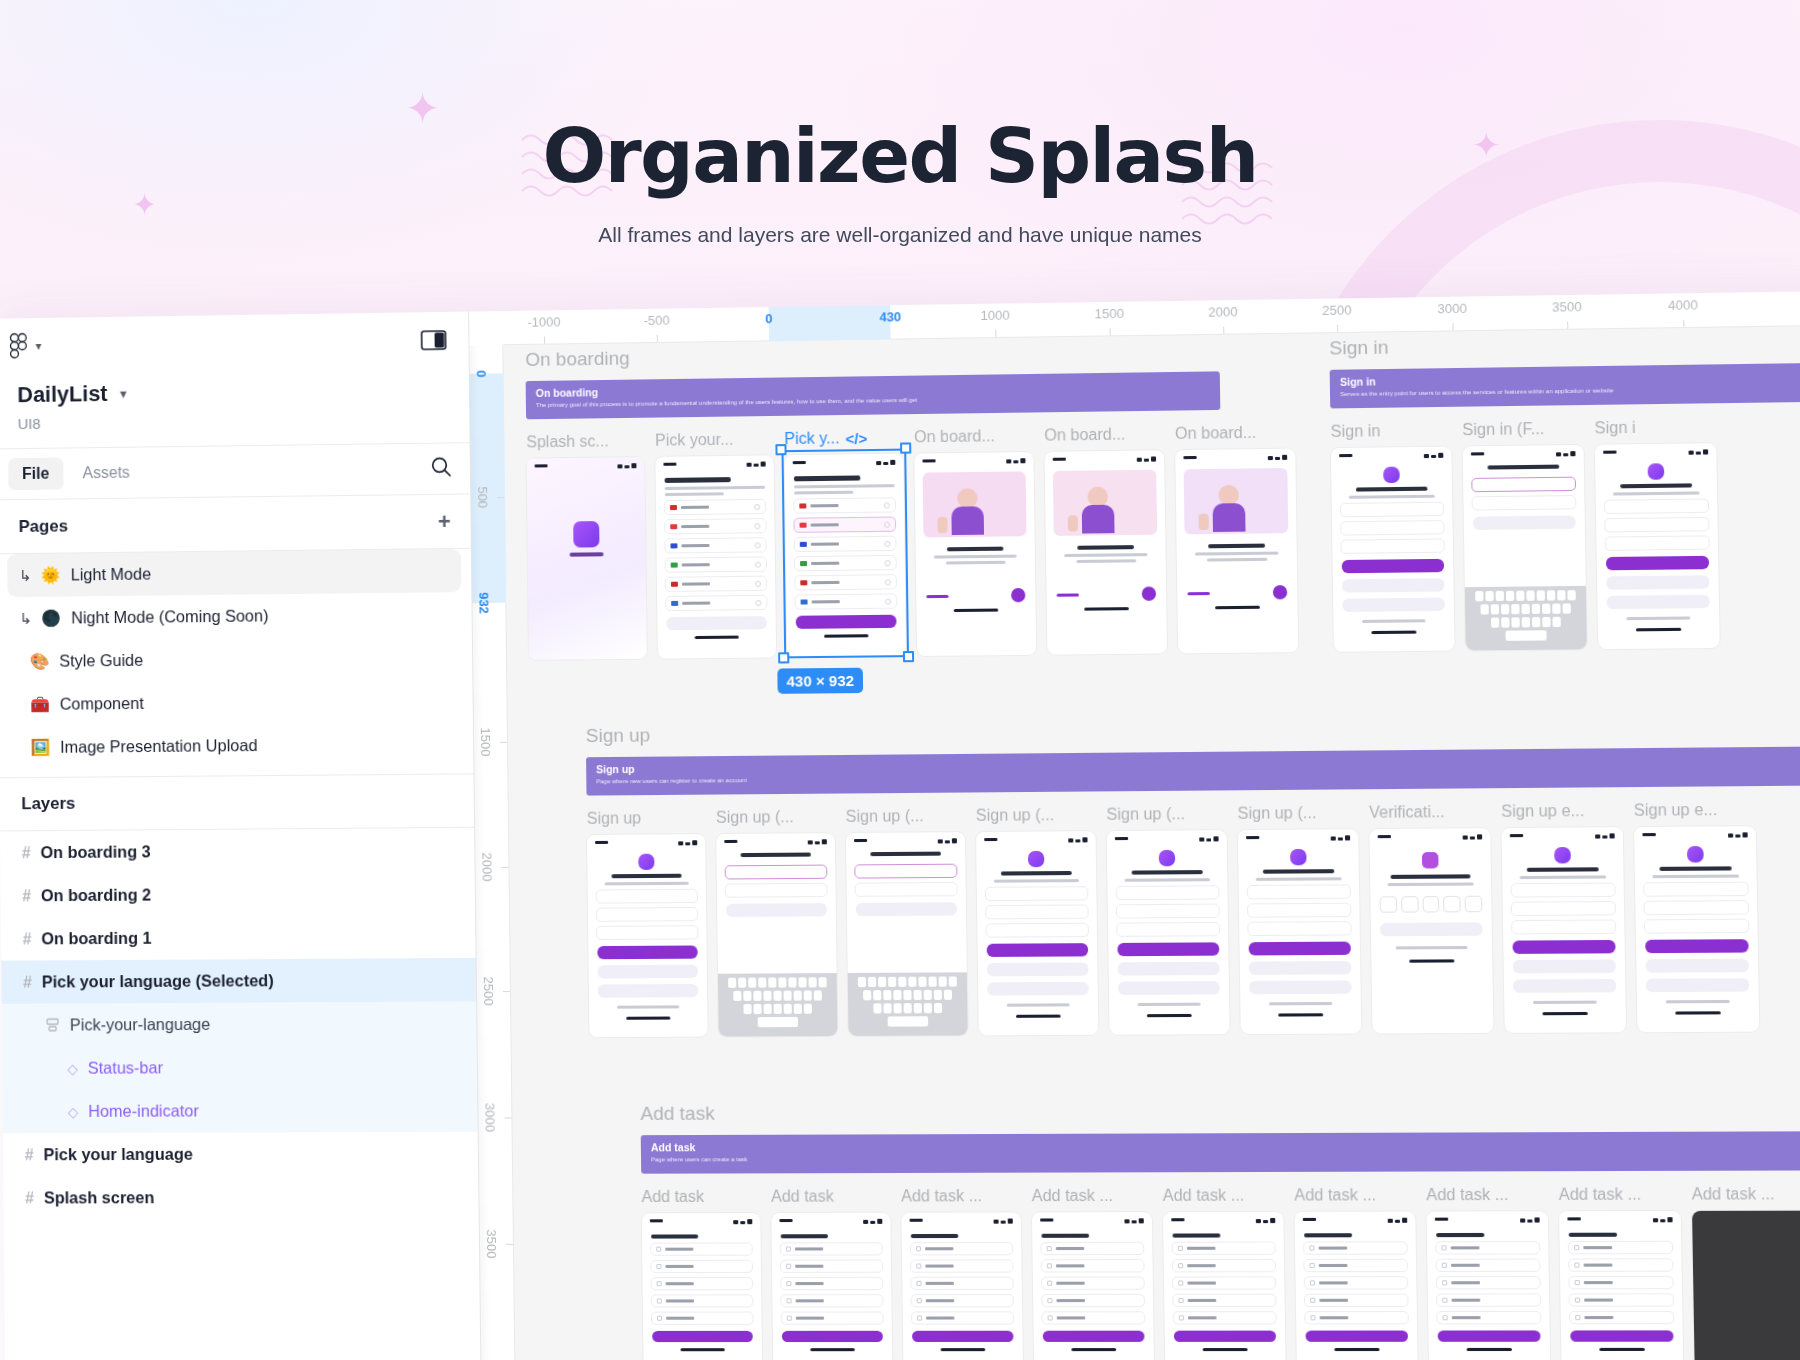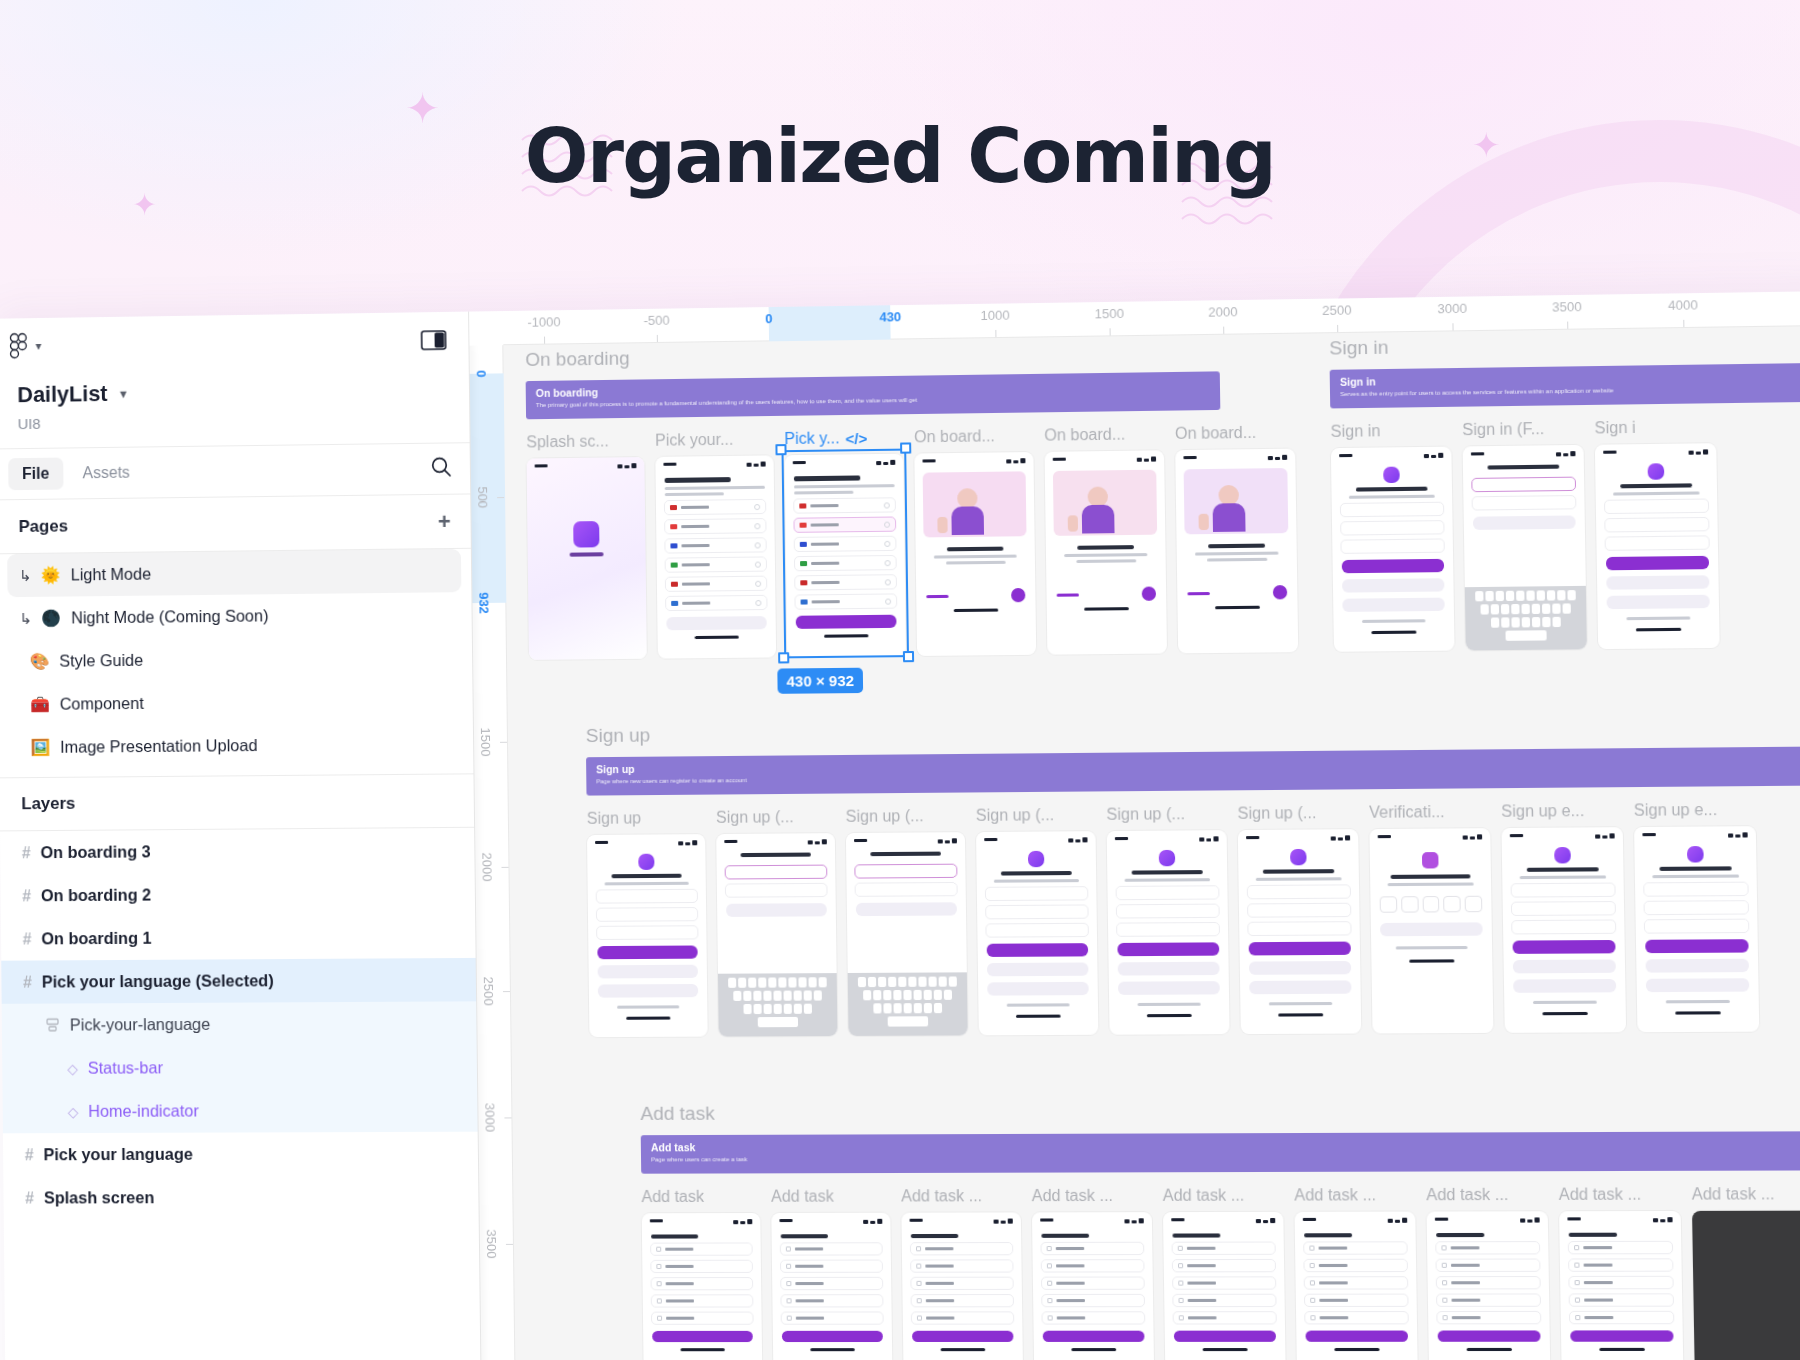--- a/index.html
+++ b/index.html
@@ -241,21 +241,22 @@
   </svg>
   <svg class="wave wave-r" viewBox="0 0 96 78">
     <g fill="none" stroke="#f3cdf0" stroke-width="2">
       <path d="M2 10 q9 -9 18 0 t18 0 t18 0 t18 0 t18 0"></path>
       <path d="M2 27 q9 -9 18 0 t18 0 t18 0 t18 0 t18 0"></path>
       <path d="M2 44 q9 -9 18 0 t18 0 t18 0 t18 0 t18 0"></path>
       <path d="M2 61 q9 -9 18 0 t18 0 t18 0 t18 0 t18 0"></path>
     </g>
   </svg>
 
-  <div id="hero-title">Organized Coming</div>
+  <div id="hero-title">Organized Splash</div>
+  <div id="hero-sub">All frames and layers are well-organized and have unique names</div>
 </div>
 
 <div id="app-wrap">
 <div id="app">
 
   <div id="sidebar">
 
     <div id="sb-topbar">
       <div class="figma-logo">
         <svg width="20" height="28" viewBox="0 0 20 28">

